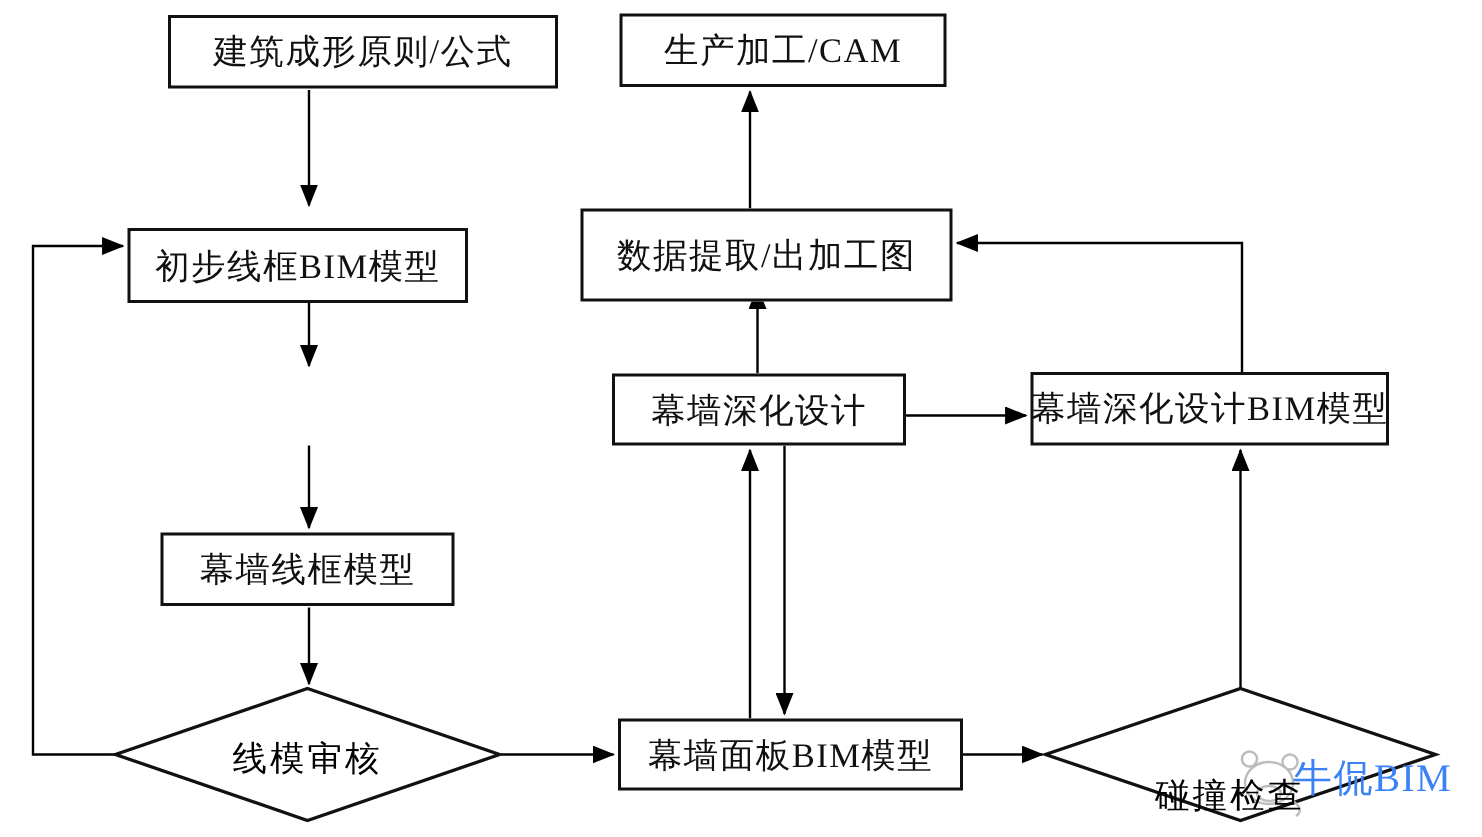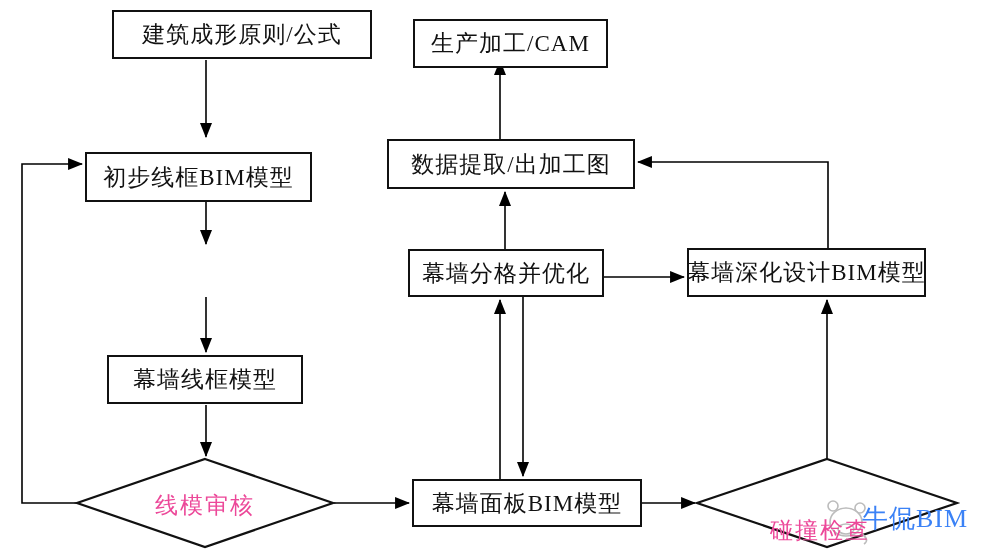--- a/index.html
+++ b/index.html
@@ -32,33 +32,33 @@
     color: #111111;
     letter-spacing: 1px;
     white-space: nowrap;
     z-index: 2;
   }
   .diamond-label {
     position: absolute;
     width: 150px;
     text-align: center;
     font-size: 23px;
-    color: #ec4899;
+    color: #000000;
     letter-spacing: 2px;
     white-space: nowrap;
     z-index: 3;
     background: transparent;
   }
   
   #node-building-principles   { left: 76px;  top: 10px;  width: 260px; height: 49px; margin-left: 36px; }
   #node-preliminary-wireframe { left: 85px;  top: 152px; width: 227px; height: 50px; }
   #node-grid-optimization     { left: 99px;  top: 247px; width: 211px; height: 49px; }
   #node-wireframe-model       { left: 107px; top: 355px; width: 196px; height: 49px; font-family: Liberation Serif, serif; }
-  #node-production-cam        { left: 413px; top: 19px;   width: 195px; height: 49px; font-family: Liberation Serif, serif; }
-  #node-data-extraction       { left: 387px; top: 139px; width: 248px; height: 50px; }
+  #node-production-cam        { left: 413px; top: 9px;   width: 218px; height: 49px; font-family: Liberation Serif, serif; }
+  #node-data-extraction       { left: 387px; top: 139px; width: 248px; height: 62px; }
   #node-detail-design         { left: 408px; top: 249px; width: 196px; height: 48px; }
   #node-detail-design-bim     { left: 687px; top: 248px; width: 239px; height: 49px; }
   #node-panel-bim             { left: 412px; top: 479px; width: 230px; height: 48px; }
 
   #label-wireframe-review { left: 130px; top: 490px; }
   #label-collision-check  { left: 745px; top: 515px; }
 
   #watermark-text {
     position: absolute;
     left: 862px;
@@ -121,21 +121,21 @@
 
   <div class="node" id="node-preliminary-wireframe">初步线框BIM模型</div>
 
 
   <div class="node" id="node-wireframe-model">幕墙线框模型</div>
 
   <div class="node" id="node-production-cam">生产加工/CAM</div>
 
   <div class="node" id="node-data-extraction">数据提取/出加工图</div>
 
-  <div class="node" id="node-detail-design">幕墙分格并优化</div>
+  <div class="node" id="node-detail-design">幕墙深化设计</div>
 
   <div class="node" id="node-detail-design-bim">幕墙深化设计BIM模型</div>
 
   <div class="node" id="node-panel-bim">幕墙面板BIM模型</div>
 
   <div class="diamond-label" id="label-wireframe-review">线模审核</div>
 
   <div class="diamond-label" id="label-collision-check">碰撞检查</div>
 
   <div id="watermark-text">牛侃BIM</div>

